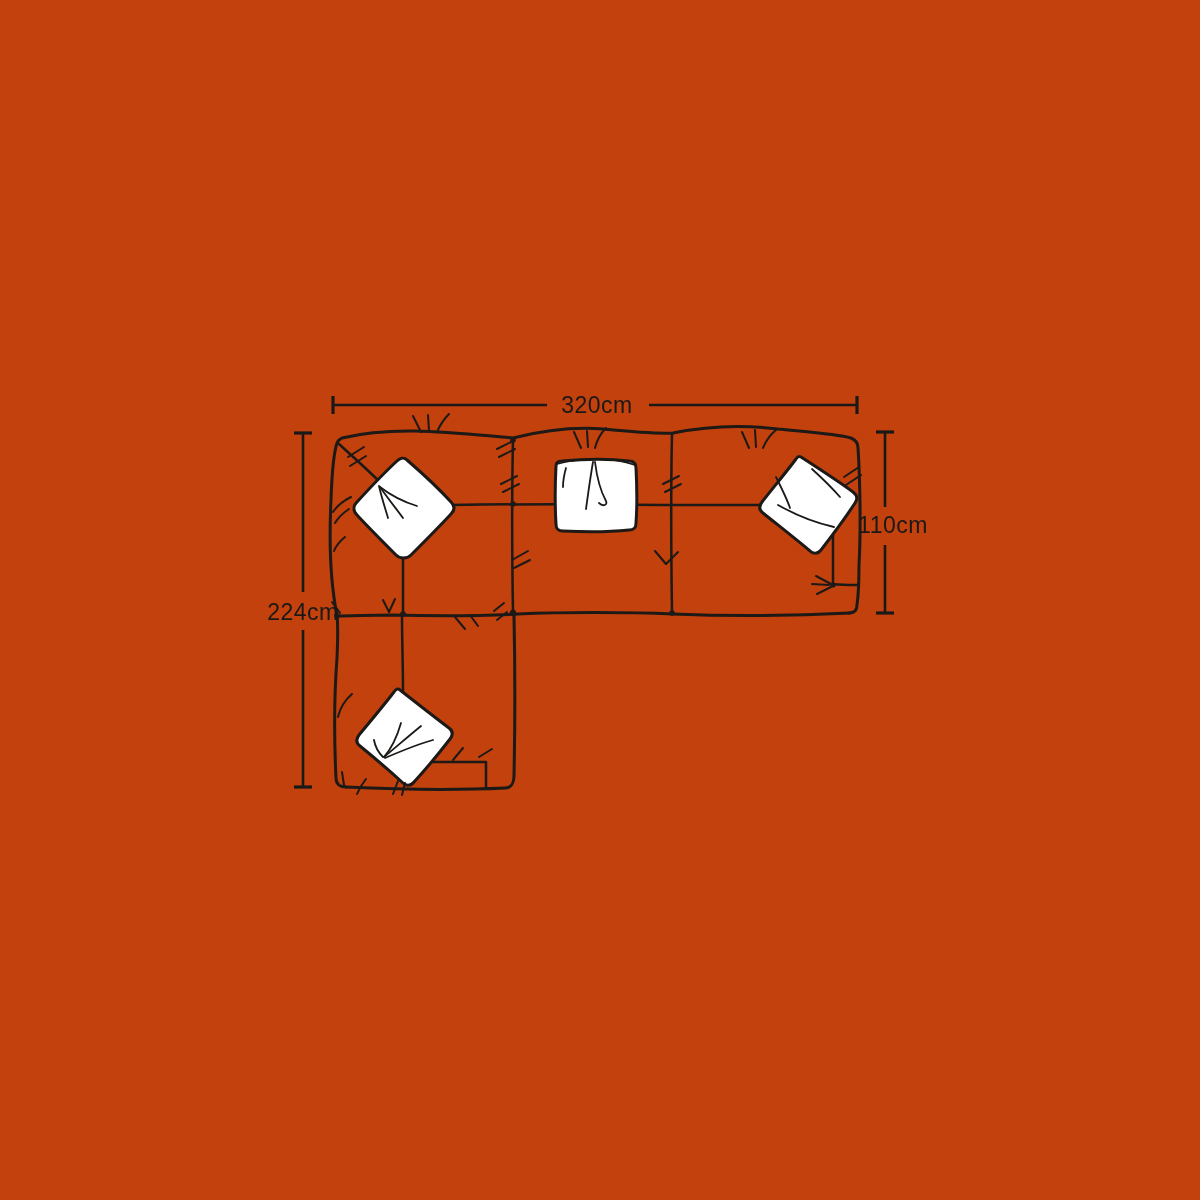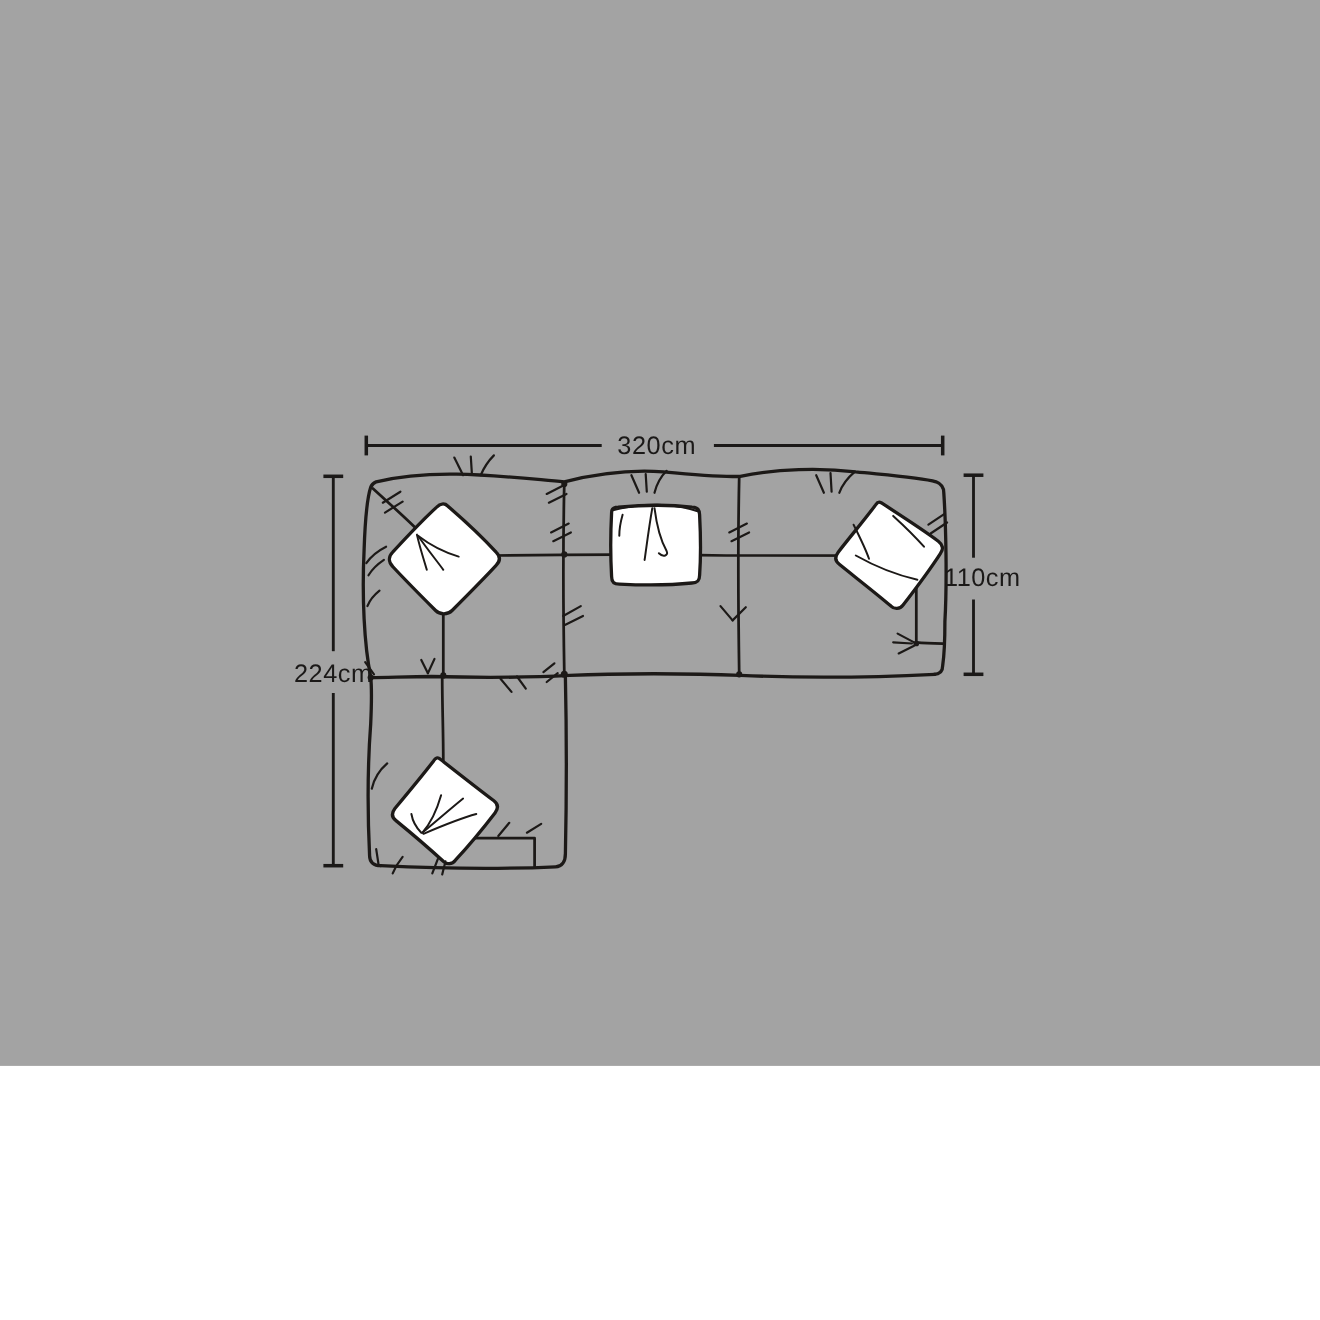--- a/index.html
+++ b/index.html
@@ -1,19 +1,19 @@
 <!DOCTYPE html>
 <html><head>
 <meta charset="utf-8">
 <style>
   html,body{margin:0;padding:0;background:#ffffff;}
   .canvas{
     position:relative;
-    width:1200px;height:969px;
-    background:#a3a3a3;
+    width:1200px;height:1200px;
+    background:#c2410c;
     overflow:hidden;
     font-family:"Liberation Sans","DejaVu Sans",sans-serif;
   }
   svg{position:absolute;top:0;left:0;}
   .ink{stroke:#1c1917;fill:none;stroke-linecap:round;stroke-linejoin:round;}
   .w3{stroke-width:3;}
   .w25{stroke-width:2.5;}
   .w2{stroke-width:2;}
   .w18{stroke-width:1.8;}
   .fillw{fill:#ffffff;}

